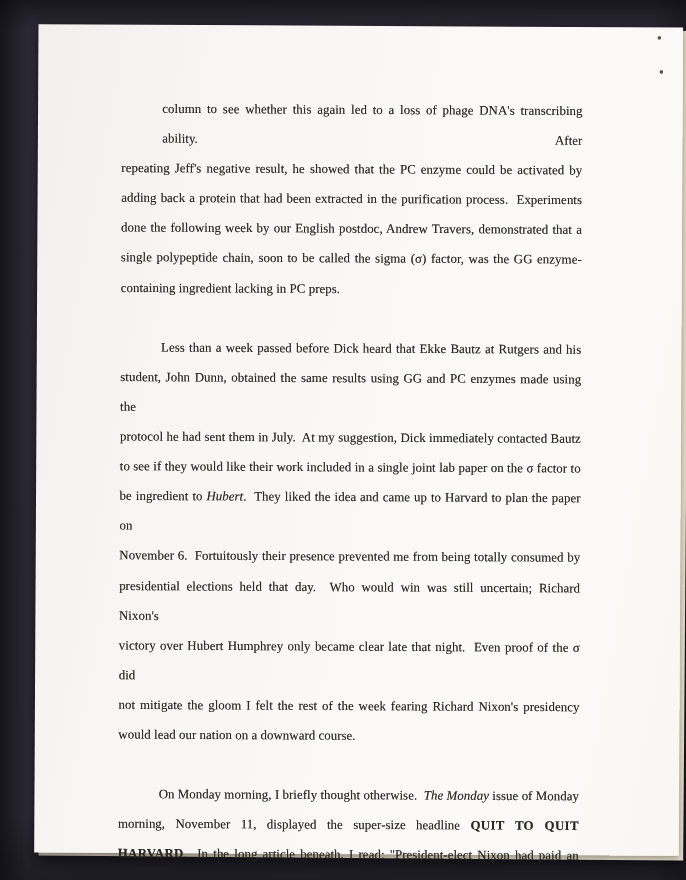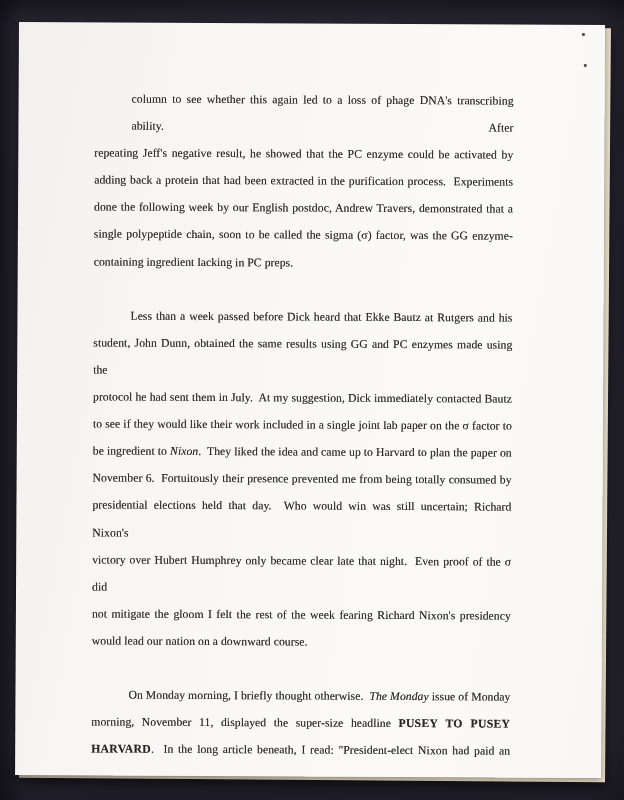--- a/index.html
+++ b/index.html
@@ -16,20 +16,21 @@
     background-image:
       linear-gradient(90deg, rgba(8,8,12,0.6) 0px, rgba(8,8,12,0.0) 24px),
       linear-gradient(180deg, rgba(8,8,12,0.55) 0px, rgba(8,8,12,0.0) 26px),
       linear-gradient(270deg, rgba(8,8,12,0.35) 0px, rgba(8,8,12,0.0) 30px),
       linear-gradient(0deg, rgba(12,11,18,0.4) 0px, rgba(12,11,18,0.0) 60px),
       radial-gradient(ellipse at 50% 45%, rgba(70,66,82,0.18) 0%, rgba(0,0,0,0) 70%);
   }
   .scene {
     position: absolute;
     inset: 0;
+    margin-left: 16px;
   }
   
   .under-sheet {
     position: absolute;
     left: 22px;
     top: 26px;
     width: 586px;
     height: 754px;
     background: linear-gradient(90deg, #b9b0a0 0%, #d6ccb8 60%, #e3dac6 100%);
     transform: rotate(0.45deg);
@@ -97,27 +98,27 @@
           <div class="line"><span class="run-normal">adding back a protein that had been extracted in the purification process.  Experiments</span></div>
           <div class="line"><span class="run-normal">done the following week by our English postdoc, Andrew Travers, demonstrated that a</span></div>
           <div class="line"><span class="run-normal">single polypeptide chain, soon to be called the sigma (σ) factor, was the GG enzyme-</span></div>
           <div class="line last"><span class="run-normal">containing ingredient lacking in PC preps.</span></div>
         </div>
         <div class="paragraph">
           <div class="line first"><span class="run-normal">Less than a week passed before Dick heard that Ekke Bautz at Rutgers and his</span></div>
           <div class="line"><span class="run-normal">student, John Dunn, obtained the same results using GG and PC enzymes made using the</span></div>
           <div class="line"><span class="run-normal">protocol he had sent them in July.  At my suggestion, Dick immediately contacted Bautz</span></div>
           <div class="line"><span class="run-normal">to see if they would like their work included in a single joint lab paper on the σ factor to</span></div>
-          <div class="line"><span class="run-normal">be ingredient to </span><span class="run-italic">Nixon</span><span class="run-normal">.  They liked the idea and came up to Harvard to plan the paper on</span></div>
+          <div class="line"><span class="run-normal">be ingredient to </span><span class="run-italic">Hubert</span><span class="run-normal">.  They liked the idea and came up to Harvard to plan the paper on</span></div>
           <div class="line"><span class="run-normal">November 6.  Fortuitously their presence prevented me from being totally consumed by</span></div>
           <div class="line"><span class="run-normal">presidential elections held that day.  Who would win was still uncertain; Richard Nixon's</span></div>
           <div class="line"><span class="run-normal">victory over Hubert Humphrey only became clear late that night.  Even proof of the σ did</span></div>
           <div class="line"><span class="run-normal">not mitigate the gloom I felt the rest of the week fearing Richard Nixon's presidency</span></div>
           <div class="line last"><span class="run-normal">would lead our nation on a downward course.</span></div>
         </div>
         <div class="paragraph">
           <div class="line first"><span class="run-normal">On Monday morning, I briefly thought otherwise.  </span><span class="run-italic">The Monday</span><span class="run-normal"> issue of Monday</span></div>
-          <div class="line"><span class="run-normal">morning, November 11, displayed the super-size headline </span><span class="run-bold">PUSEY TO PUSEY</span></div>
+          <div class="line"><span class="run-normal">morning, November 11, displayed the super-size headline </span><span class="run-bold">QUIT TO QUIT</span></div>
           <div class="line"><span class="run-bold">HARVARD</span><span class="run-normal">.  In the long article beneath, I read: "President-elect Nixon had paid an</span></div>
         </div>
       </div>
   </div>
 </div>
 
 </body></html>

